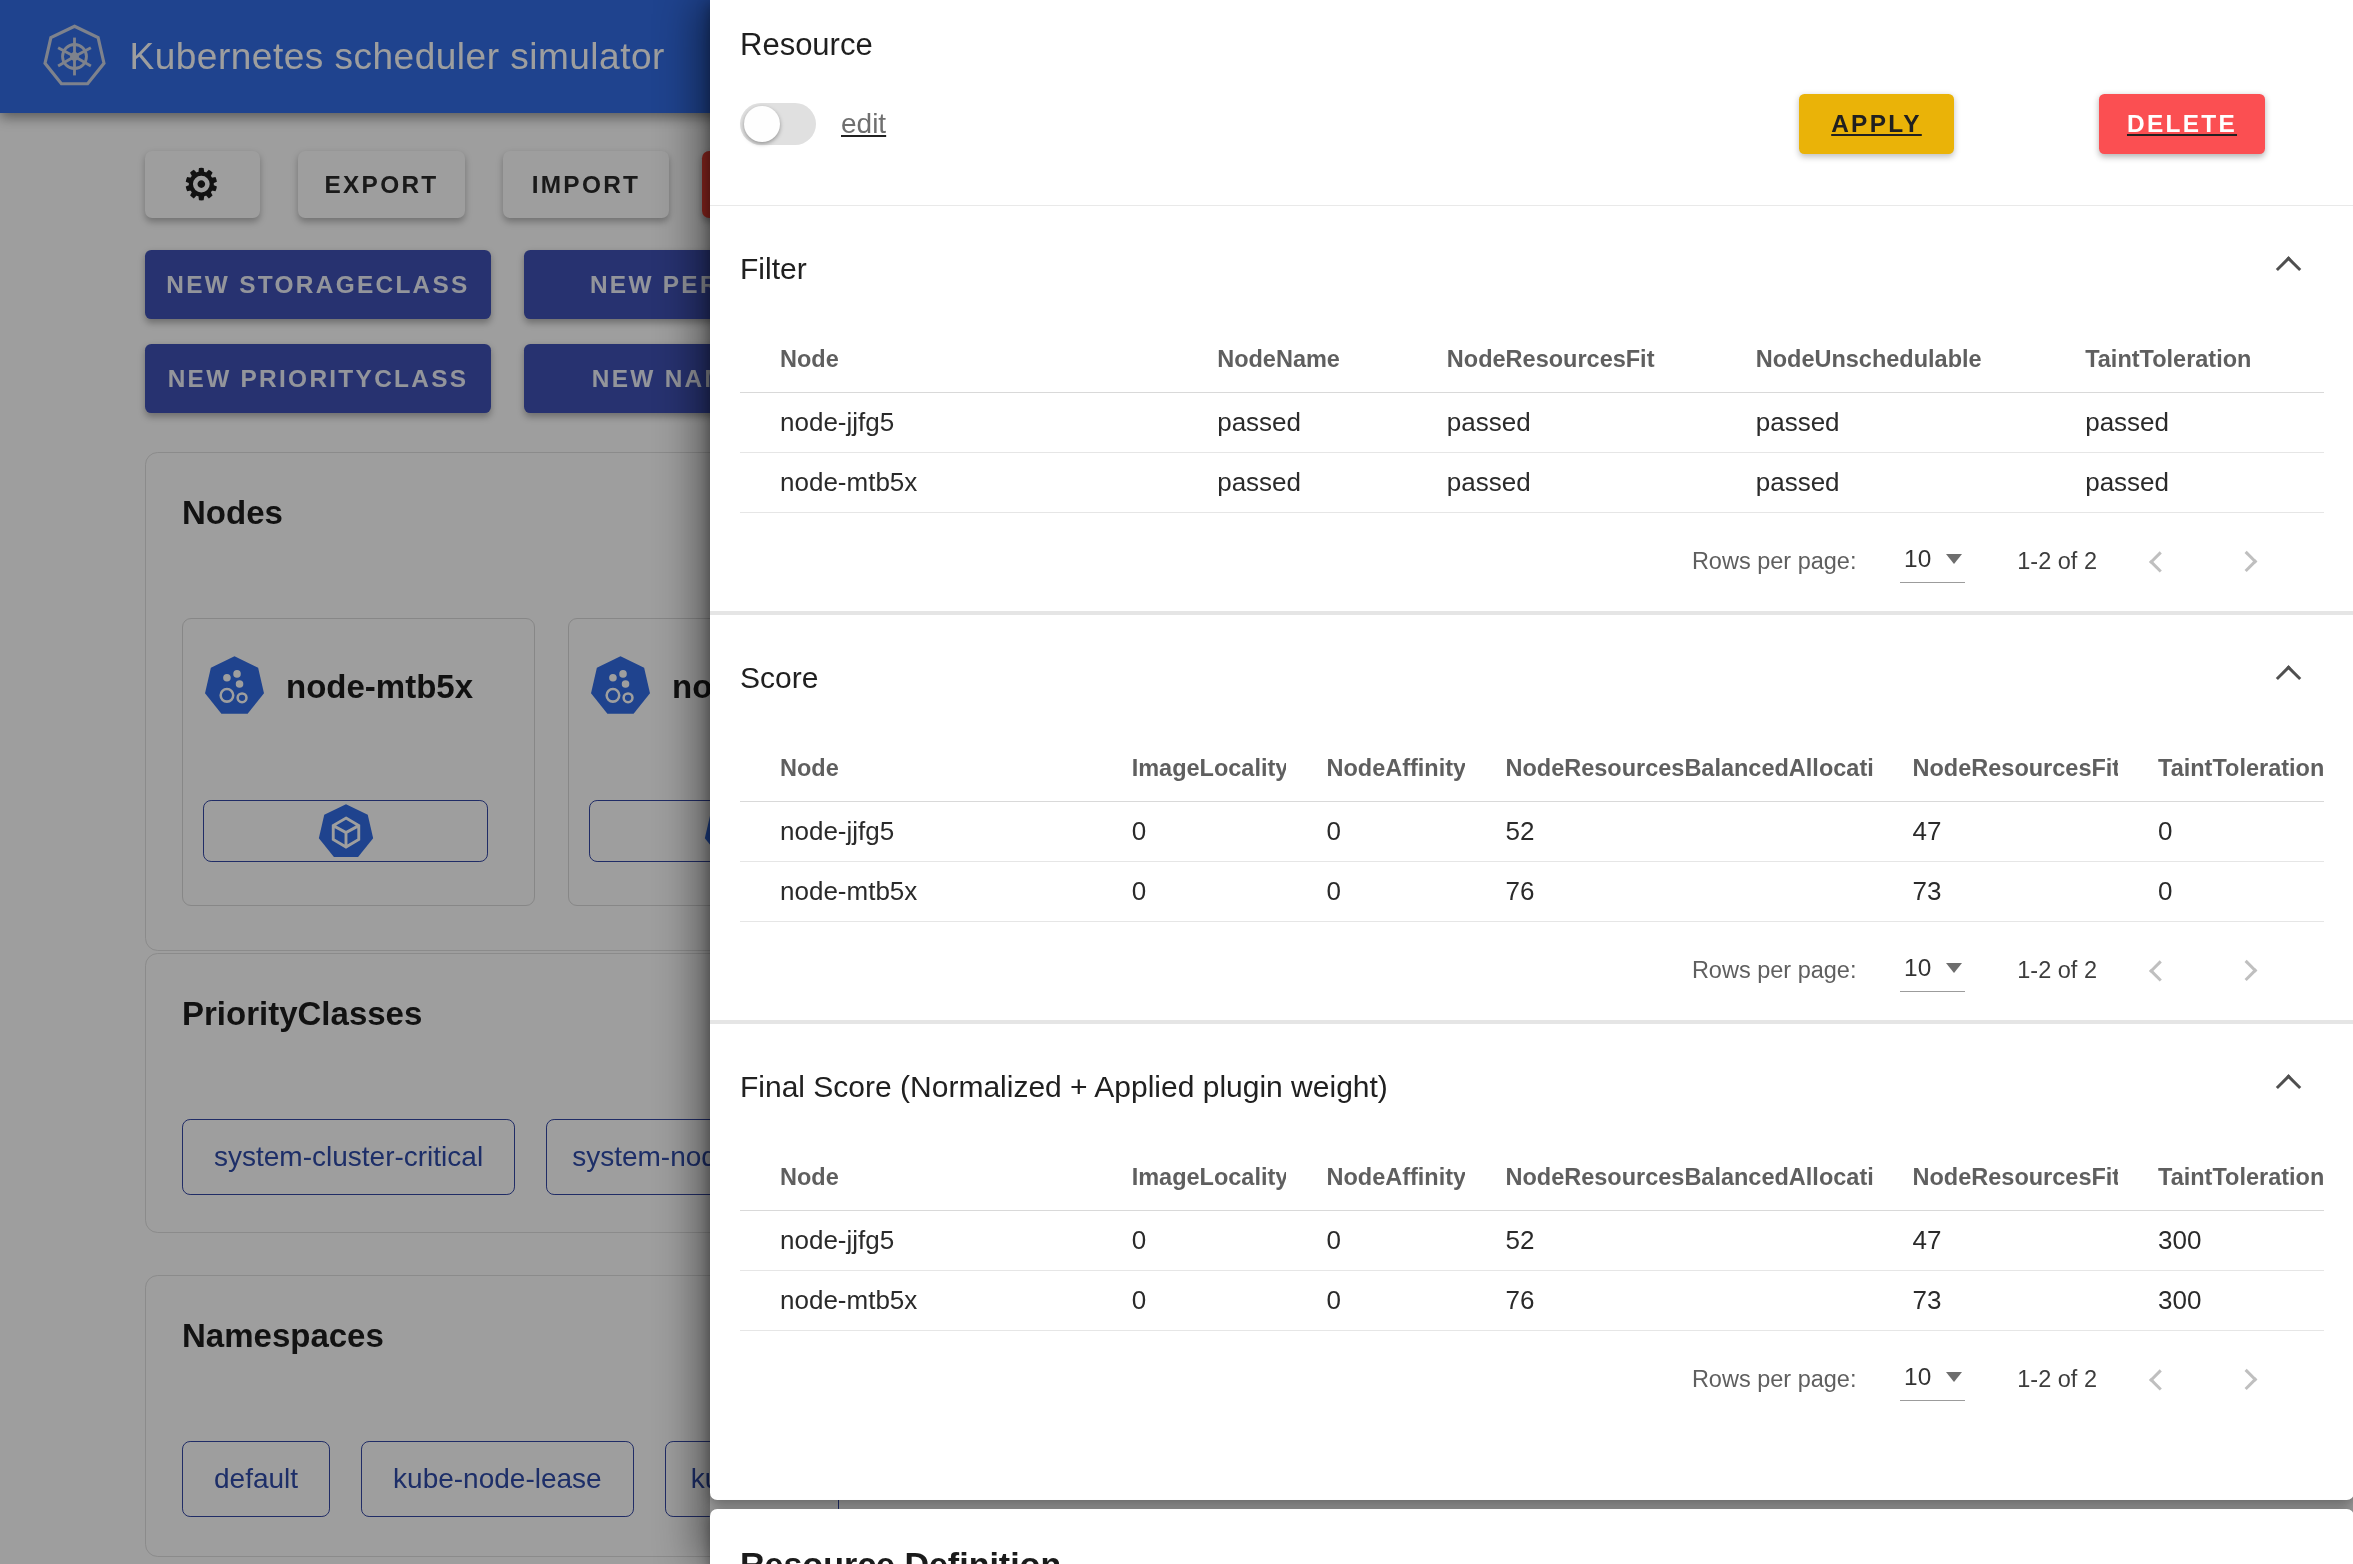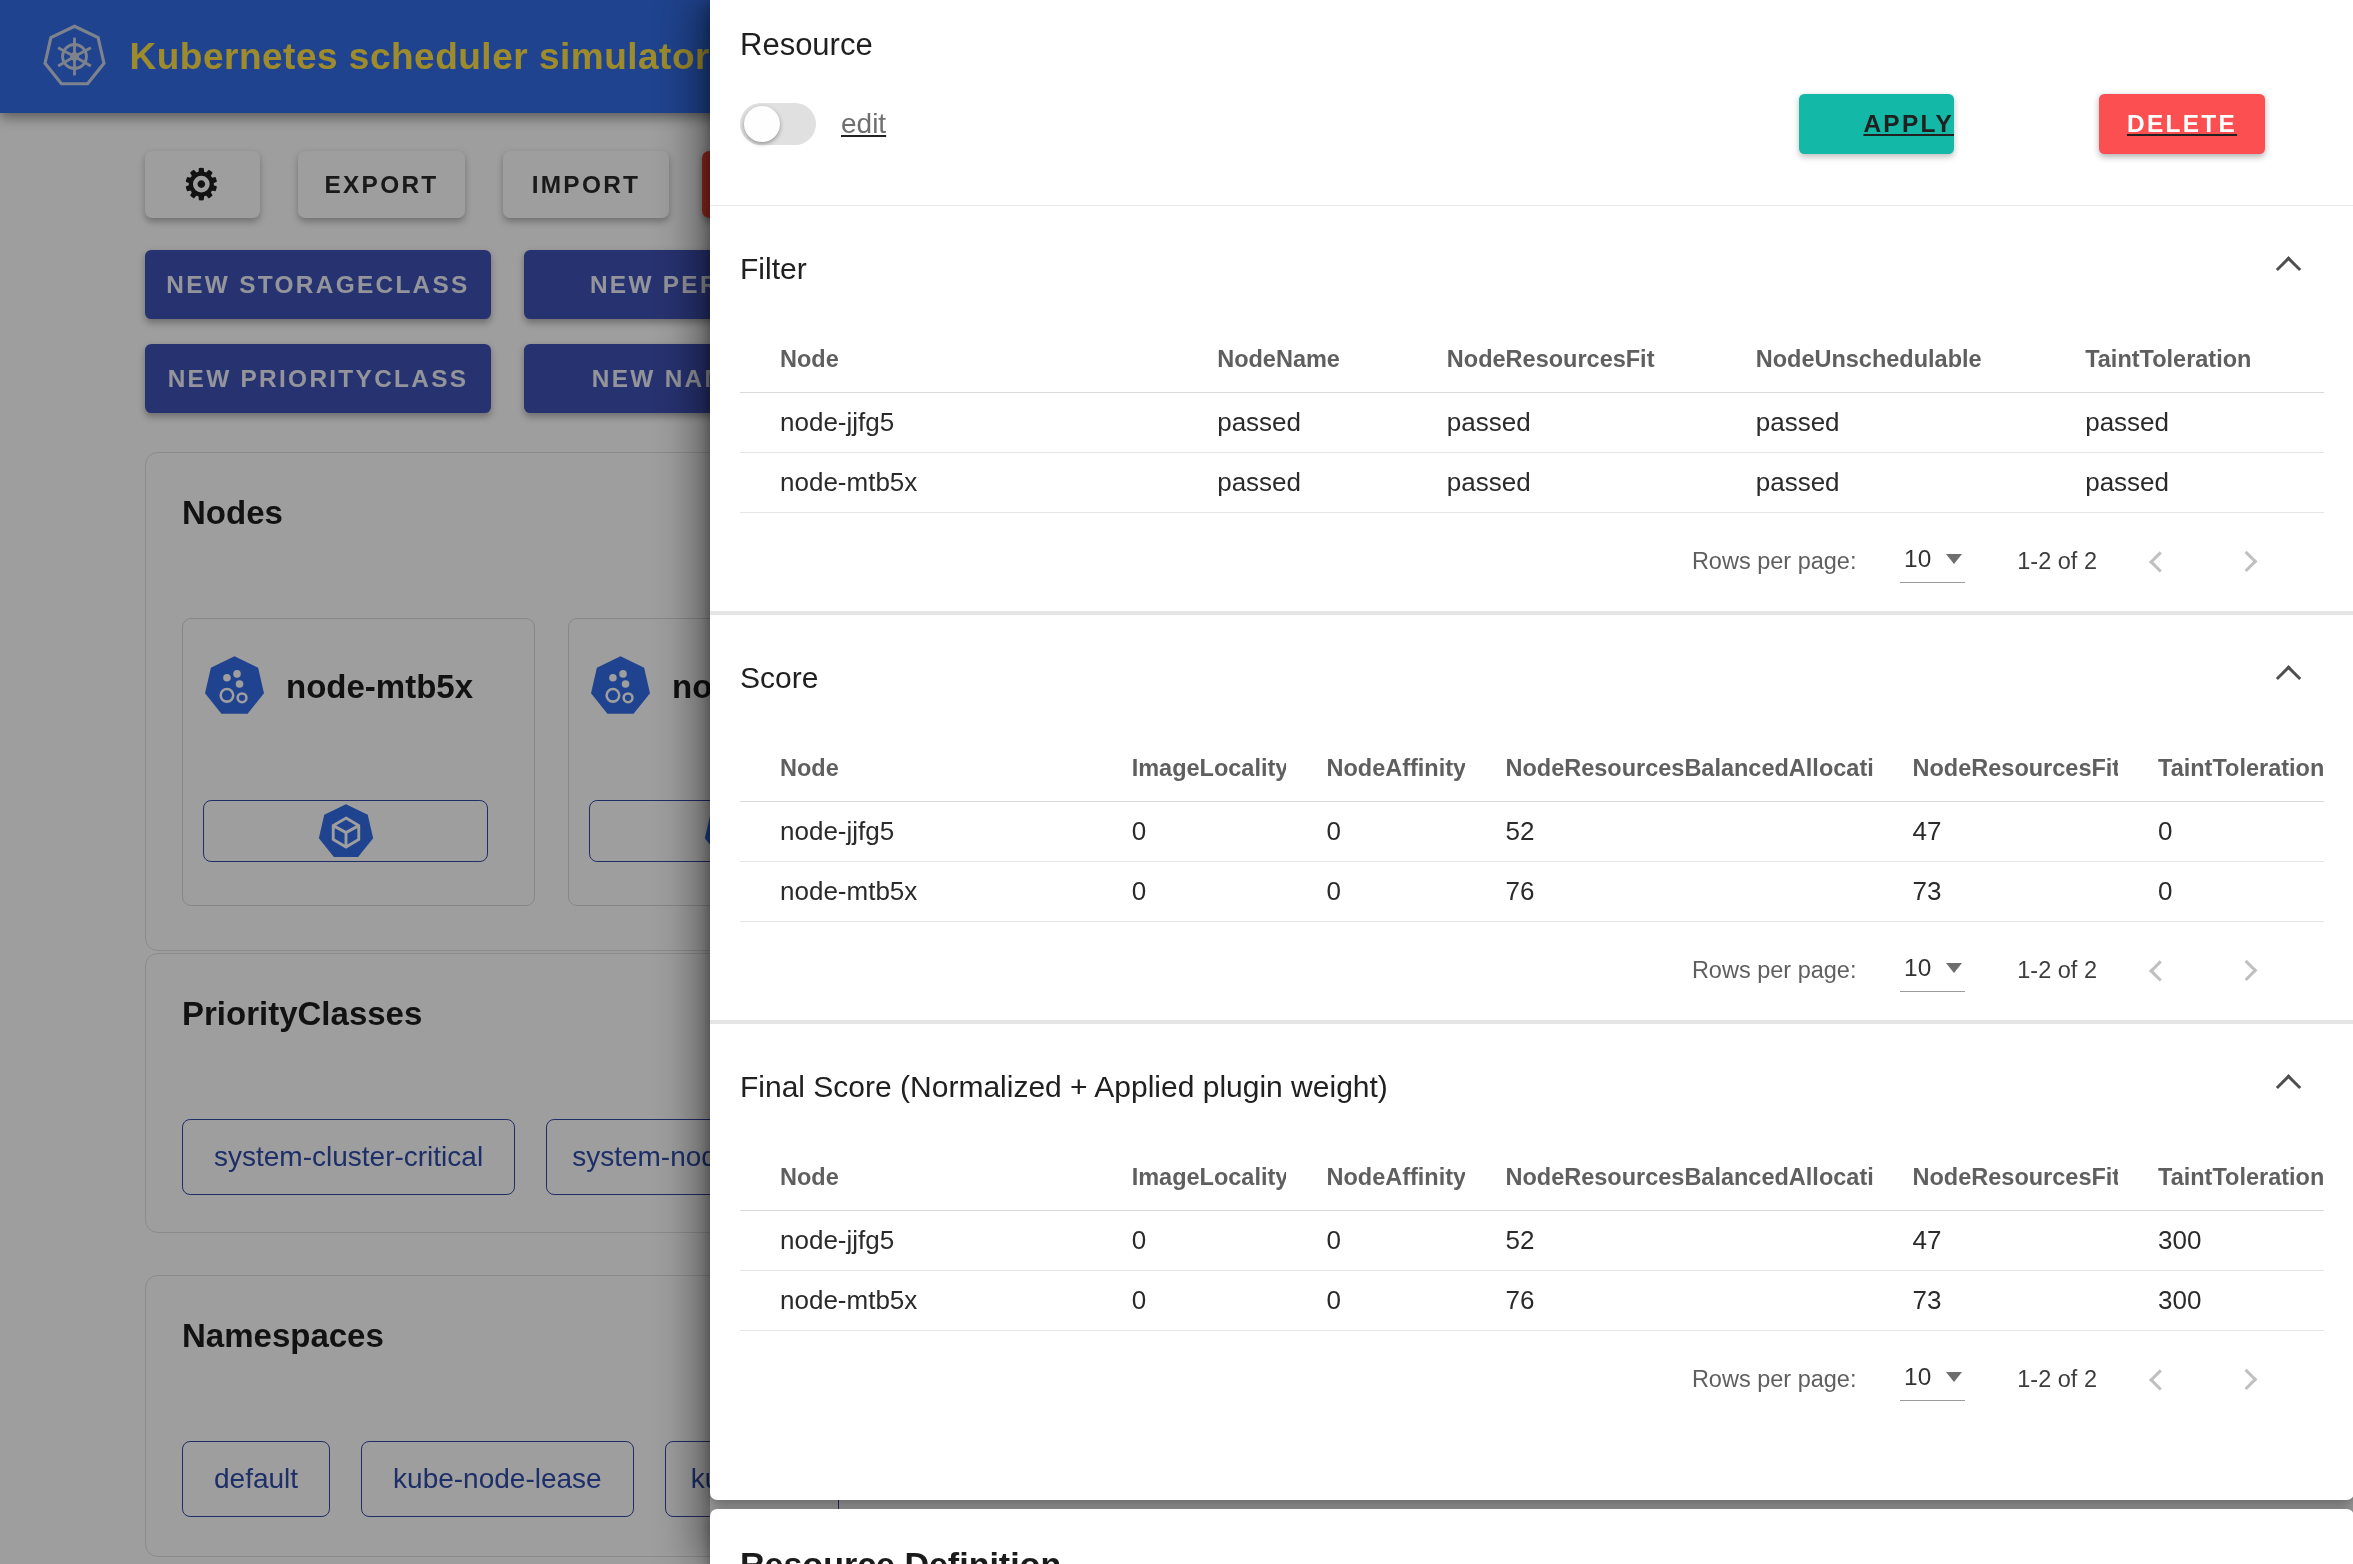--- a/index.html
+++ b/index.html
@@ -13,21 +13,21 @@
 
   
   .base-page { position:absolute; inset:0; z-index:1; background:#ffffff; }
 
   .appbar {
     height:113px; background:#326de6;
     display:flex; align-items:center; padding:0 0 0 43px; gap:23.5px;
     box-shadow:0 4.5px 12.7px rgba(0,0,0,0.45);
     position:relative; z-index:2;
   }
-  .appbar-title { color:#fde047; font-size:37px; font-weight:700; letter-spacing:0.5px; }
+  .appbar-title { color:#ffffff; font-size:37px; font-weight:400; letter-spacing:0.5px; }
 
   .toolbar-row { position:absolute; left:145px; top:151px; display:flex; gap:38px; }
   .btn-flat {
     background:#ffffff; border:none; border-radius:7.2px; height:67px;
     box-shadow:0 3.6px 7.2px rgba(0,0,0,0.28);
     display:flex; align-items:center; justify-content:center;
     font-family:inherit; font-size:24.4px; font-weight:700; letter-spacing:2.3px; color:#2b2b2b;
     cursor:pointer;
   }
   .btn-icon-only { width:115px; }
@@ -112,25 +112,24 @@
 
   .switch { width:76px; height:42px; border-radius:21px; background:#e0e0e0; position:relative; cursor:pointer; flex:none; }
   .switch-thumb {
     position:absolute; left:3.6px; top:2.7px; width:36px; height:36px; border-radius:50%;
     background:#fefefe; box-shadow:0 1.8px 4.5px rgba(0,0,0,0.35);
   }
   .edit-label { font-size:28px; color:#6f6f6f; margin-left:25px; }
 
   .btn-apply {
     margin-left:auto; width:155px; height:60px;
-    background:#14b8a6; border:none; border-radius:5.4px;
+    background:#eab308; border:none; border-radius:5.4px;
     box-shadow:0 2.7px 6.3px rgba(0,0,0,0.25);
     font-family:inherit; font-size:24.4px; font-weight:700; letter-spacing:2.3px; color:#202020;
     cursor:pointer;
-    text-align:right;
   }
   .btn-delete {
     margin-left:145px; margin-right:59px; width:166px; height:60px;
     background:#fb4f52; border:none; border-radius:5.4px;
     box-shadow:0 2.7px 6.3px rgba(0,0,0,0.3);
     font-family:inherit; font-size:24.4px; font-weight:700; letter-spacing:2.3px; color:#ffffff;
     cursor:pointer;
   }
 
   .plugin-section { padding:43px 30px 0; }

